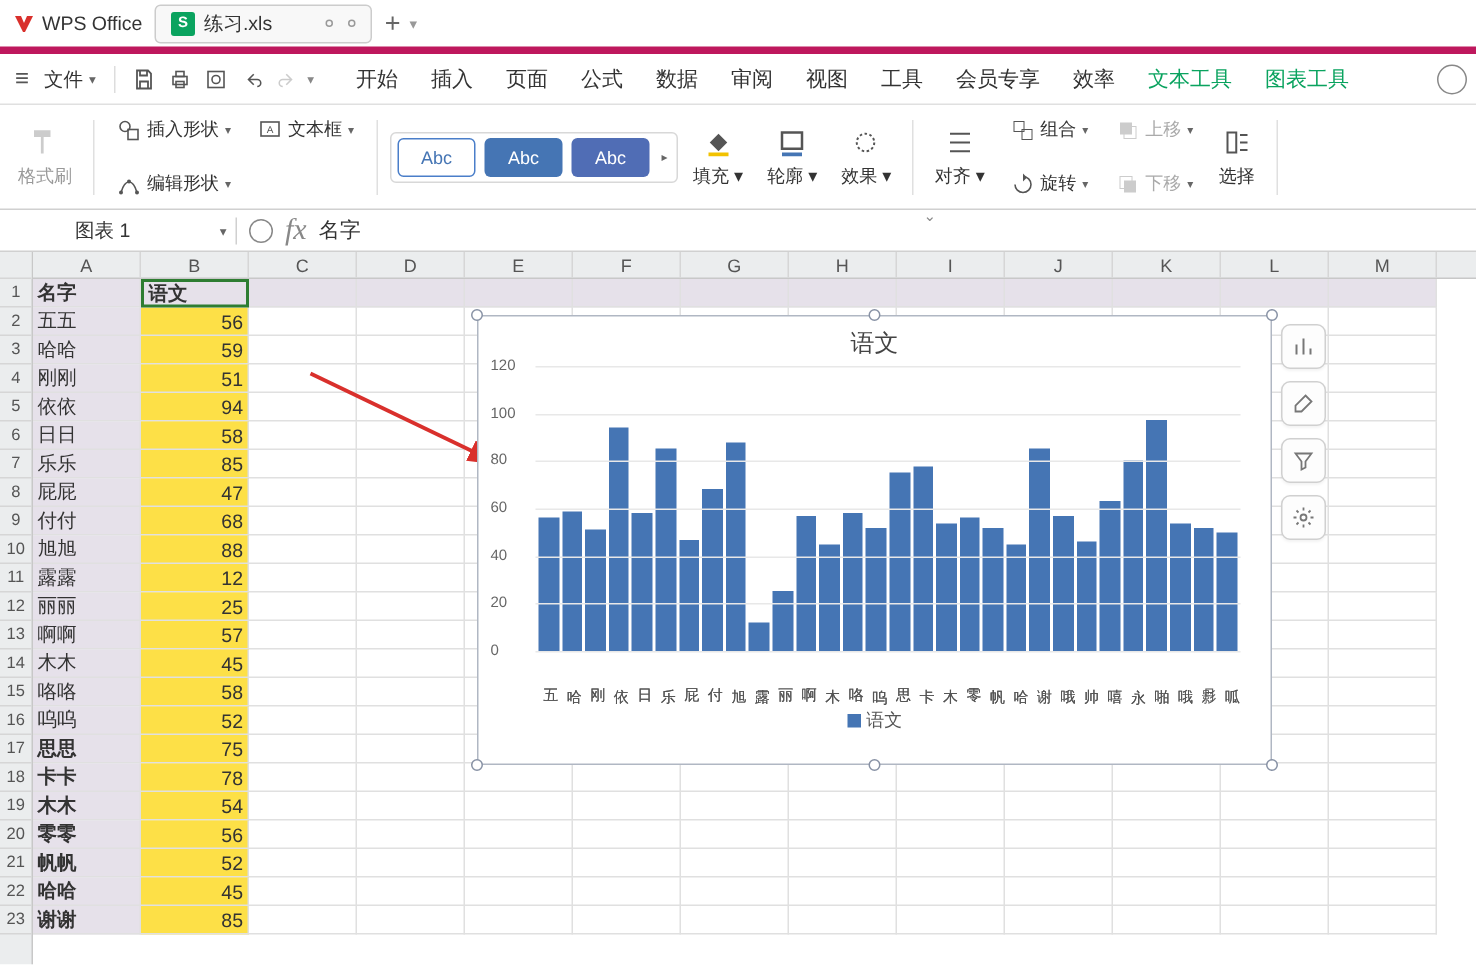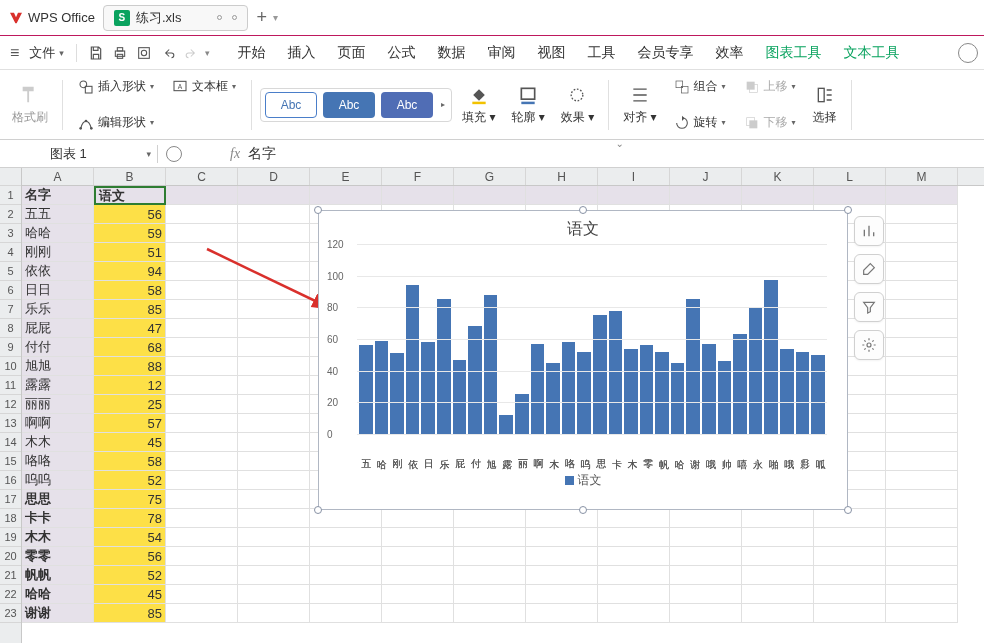--- a/index.html
+++ b/index.html
@@ -1,19 +1,19 @@
 <!DOCTYPE html>
 <html><head>
 <meta charset="utf-8">
 <style>
   * { box-sizing: border-box; margin: 0; padding: 0; font-family: "Microsoft YaHei", Arial, sans-serif; }
   body { background: #fff; width: 984px; height: 643px; overflow: hidden; font-size: 12px; color: #333; }
 
   
-  .titlebar { display: flex; align-items: center; height: 36px; border-bottom: 1px solid #be185d; padding: 0 8px; gap: 8px; }
+  .titlebar { display: flex; align-items: center; height: 36px; border-bottom: 5px solid #be185d; padding: 0 8px; gap: 8px; }
   .app-logo { display:flex; align-items:center; gap:4px; font-size: 13px; color:#333; }
   .app-logo svg { width:16px; height:16px; }
   .doc-tab { display:flex; align-items:center; gap:6px; height:26px; padding:0 10px; border:1px solid #ccc; border-radius:4px; background:#f8f8f8; font-size:13px; }
   .doc-tab .s-icon { background:#0aa35f; color:#fff; width:16px; height:16px; border-radius:2px; display:flex; align-items:center; justify-content:center; font-size:10px; font-weight:bold; }
   .doc-tab .dots { display:flex; gap:10px; margin-left:30px; }
   .doc-tab .dots span { width:5px; height:5px; border:1px solid #999; border-radius:50%; }
   .tab-plus { font-size:18px; color:#666; display:flex; align-items:center; gap:6px; }
   .tab-plus .chev { font-size:10px; color:#999; }
 
   
@@ -50,21 +50,21 @@
   .dim-box { border:1px solid #ccc; width:66px; height:22px; font-size:12px; padding:0 4px; display:flex; align-items:center; }
   .gray { color:#aaa; }
   .ribbon-expand { position:absolute; top:138px; right:360px; font-size:10px; color:#888; }
 
   
   .fxrow { display:flex; align-items:center; height:28px; border-bottom:1px solid #d0d0d0; }
   .namebox { width:158px; border-right:1px solid #d0d0d0; display:flex; align-items:center; padding:0 6px; gap:4px; font-size:13px; }
   .namebox .chev { font-size:9px; color:#666; margin-left:auto; }
   .fxarea { display:flex; align-items:center; gap:8px; padding:0 8px; flex:1; }
   .fxarea .zoom { width:16px; height:16px; border:1.5px solid #888; border-radius:50%; }
-  .fxarea .fx { font-style:italic; font-family:"Times New Roman",serif; color:#888; font-size:14px;margin-left:40px; }
+  .fxarea .fx { font-style:italic; font-family:"Times New Roman",serif; color:#888; font-size:20px; }
   .fxarea .val { font-size:14px; }
 
   
   .gridwrap { position:relative; display:flex; height: calc(643px - 36px - 34px - 70px - 28px); }
   .rowhdrs { width:22px; background:#ebedee; border-right:1px solid #c8c8c8; }
   .rowhdrs div { height:19px; border-bottom:1px solid #d6d6d6; font-size:11px; color:#555; display:flex; align-items:center; justify-content:center; }
   .rowhdrs .corner { background:#ebedee; }
   .colhdrs { display:flex; height:18px; background:#ebedee; border-bottom:1px solid #c8c8c8; }
   .colhdrs div { border-right:1px solid #d6d6d6; font-size:12px; color:#555; display:flex; align-items:center; justify-content:center; }
   .cells { position:relative; }
@@ -173,22 +173,22 @@
     <span>开始</span>
     <span>插入</span>
     <span>页面</span>
     <span>公式</span>
     <span>数据</span>
     <span>审阅</span>
     <span>视图</span>
     <span>工具</span>
     <span>会员专享</span>
     <span>效率</span>
+    <span style="color:#0aa35f">文本工具</span>
     <span style="color:#0aa35f">图表工具</span>
-    <span style="color:#0aa35f">文本工具</span>
   </div>
   <div class="search-circ"></div>
 </div>
 
 <div class="ribbon">
   <div class="big-btn">
     <span class="ico">
         <svg viewBox="0 0 24 24" width="22" height="22">
           <path fill="#ccc" d="M4 3h12v5H4zM9 8h2v12H9z"></path>
         </svg>

